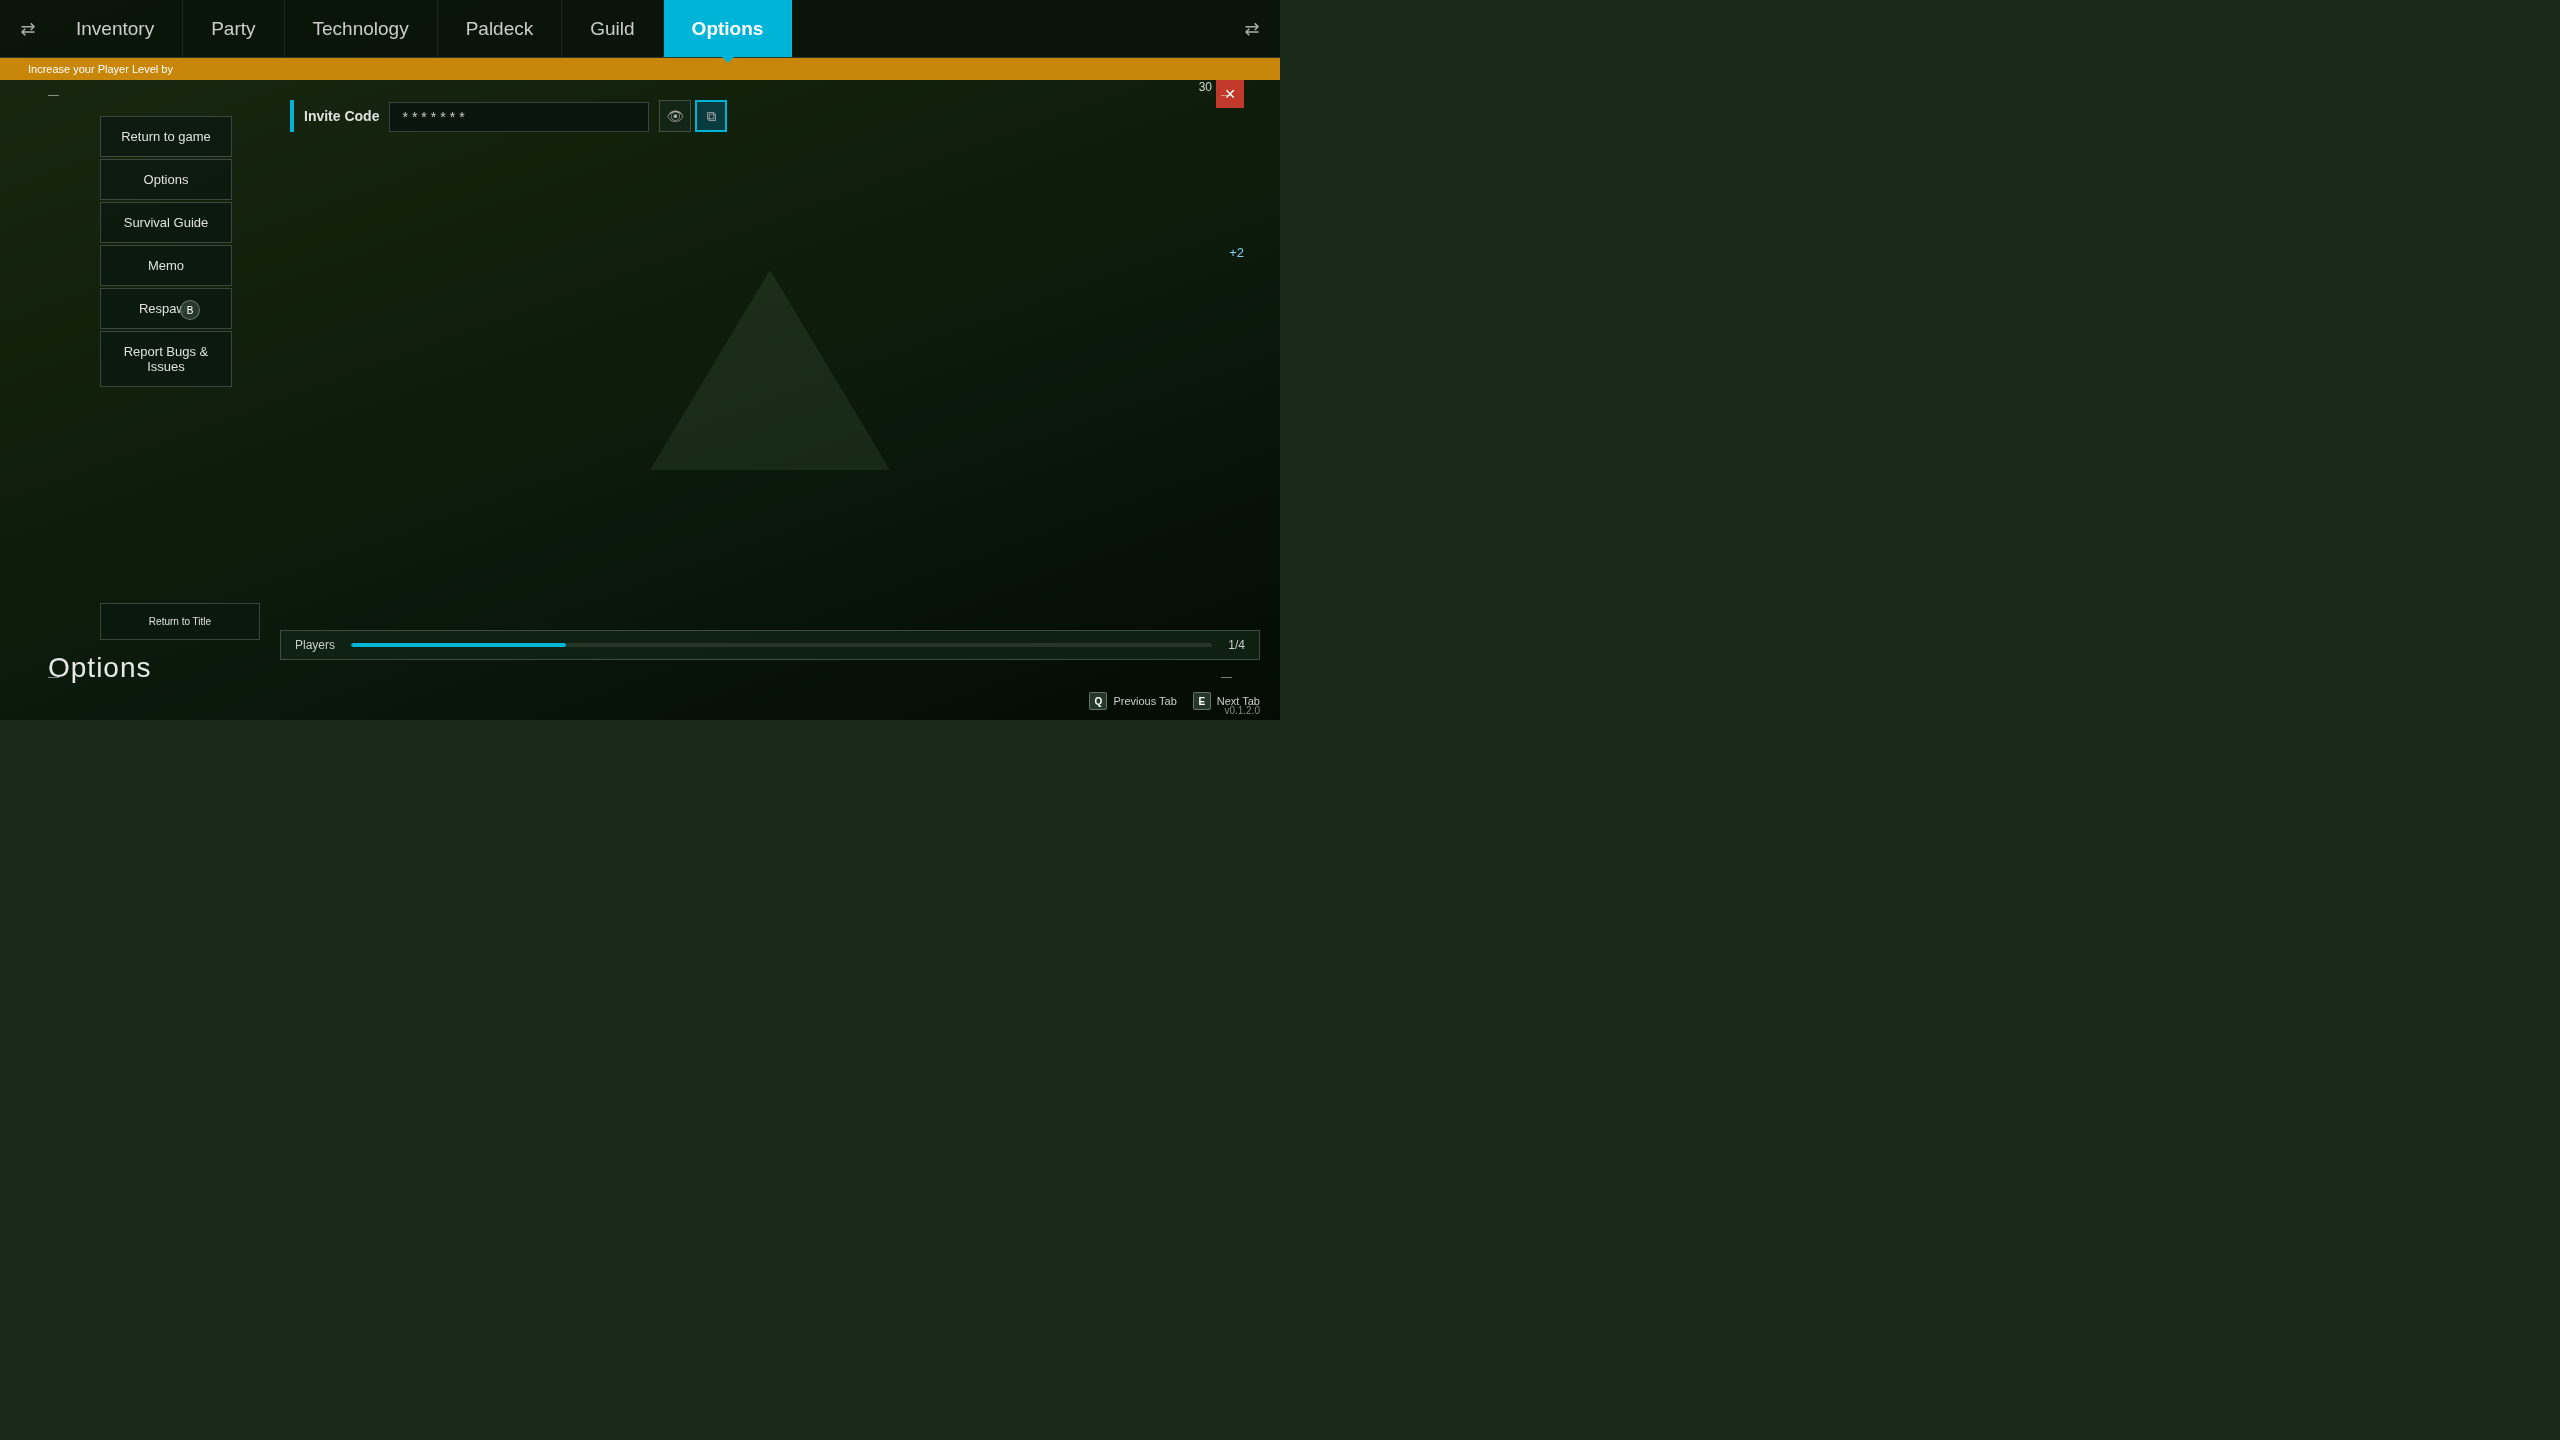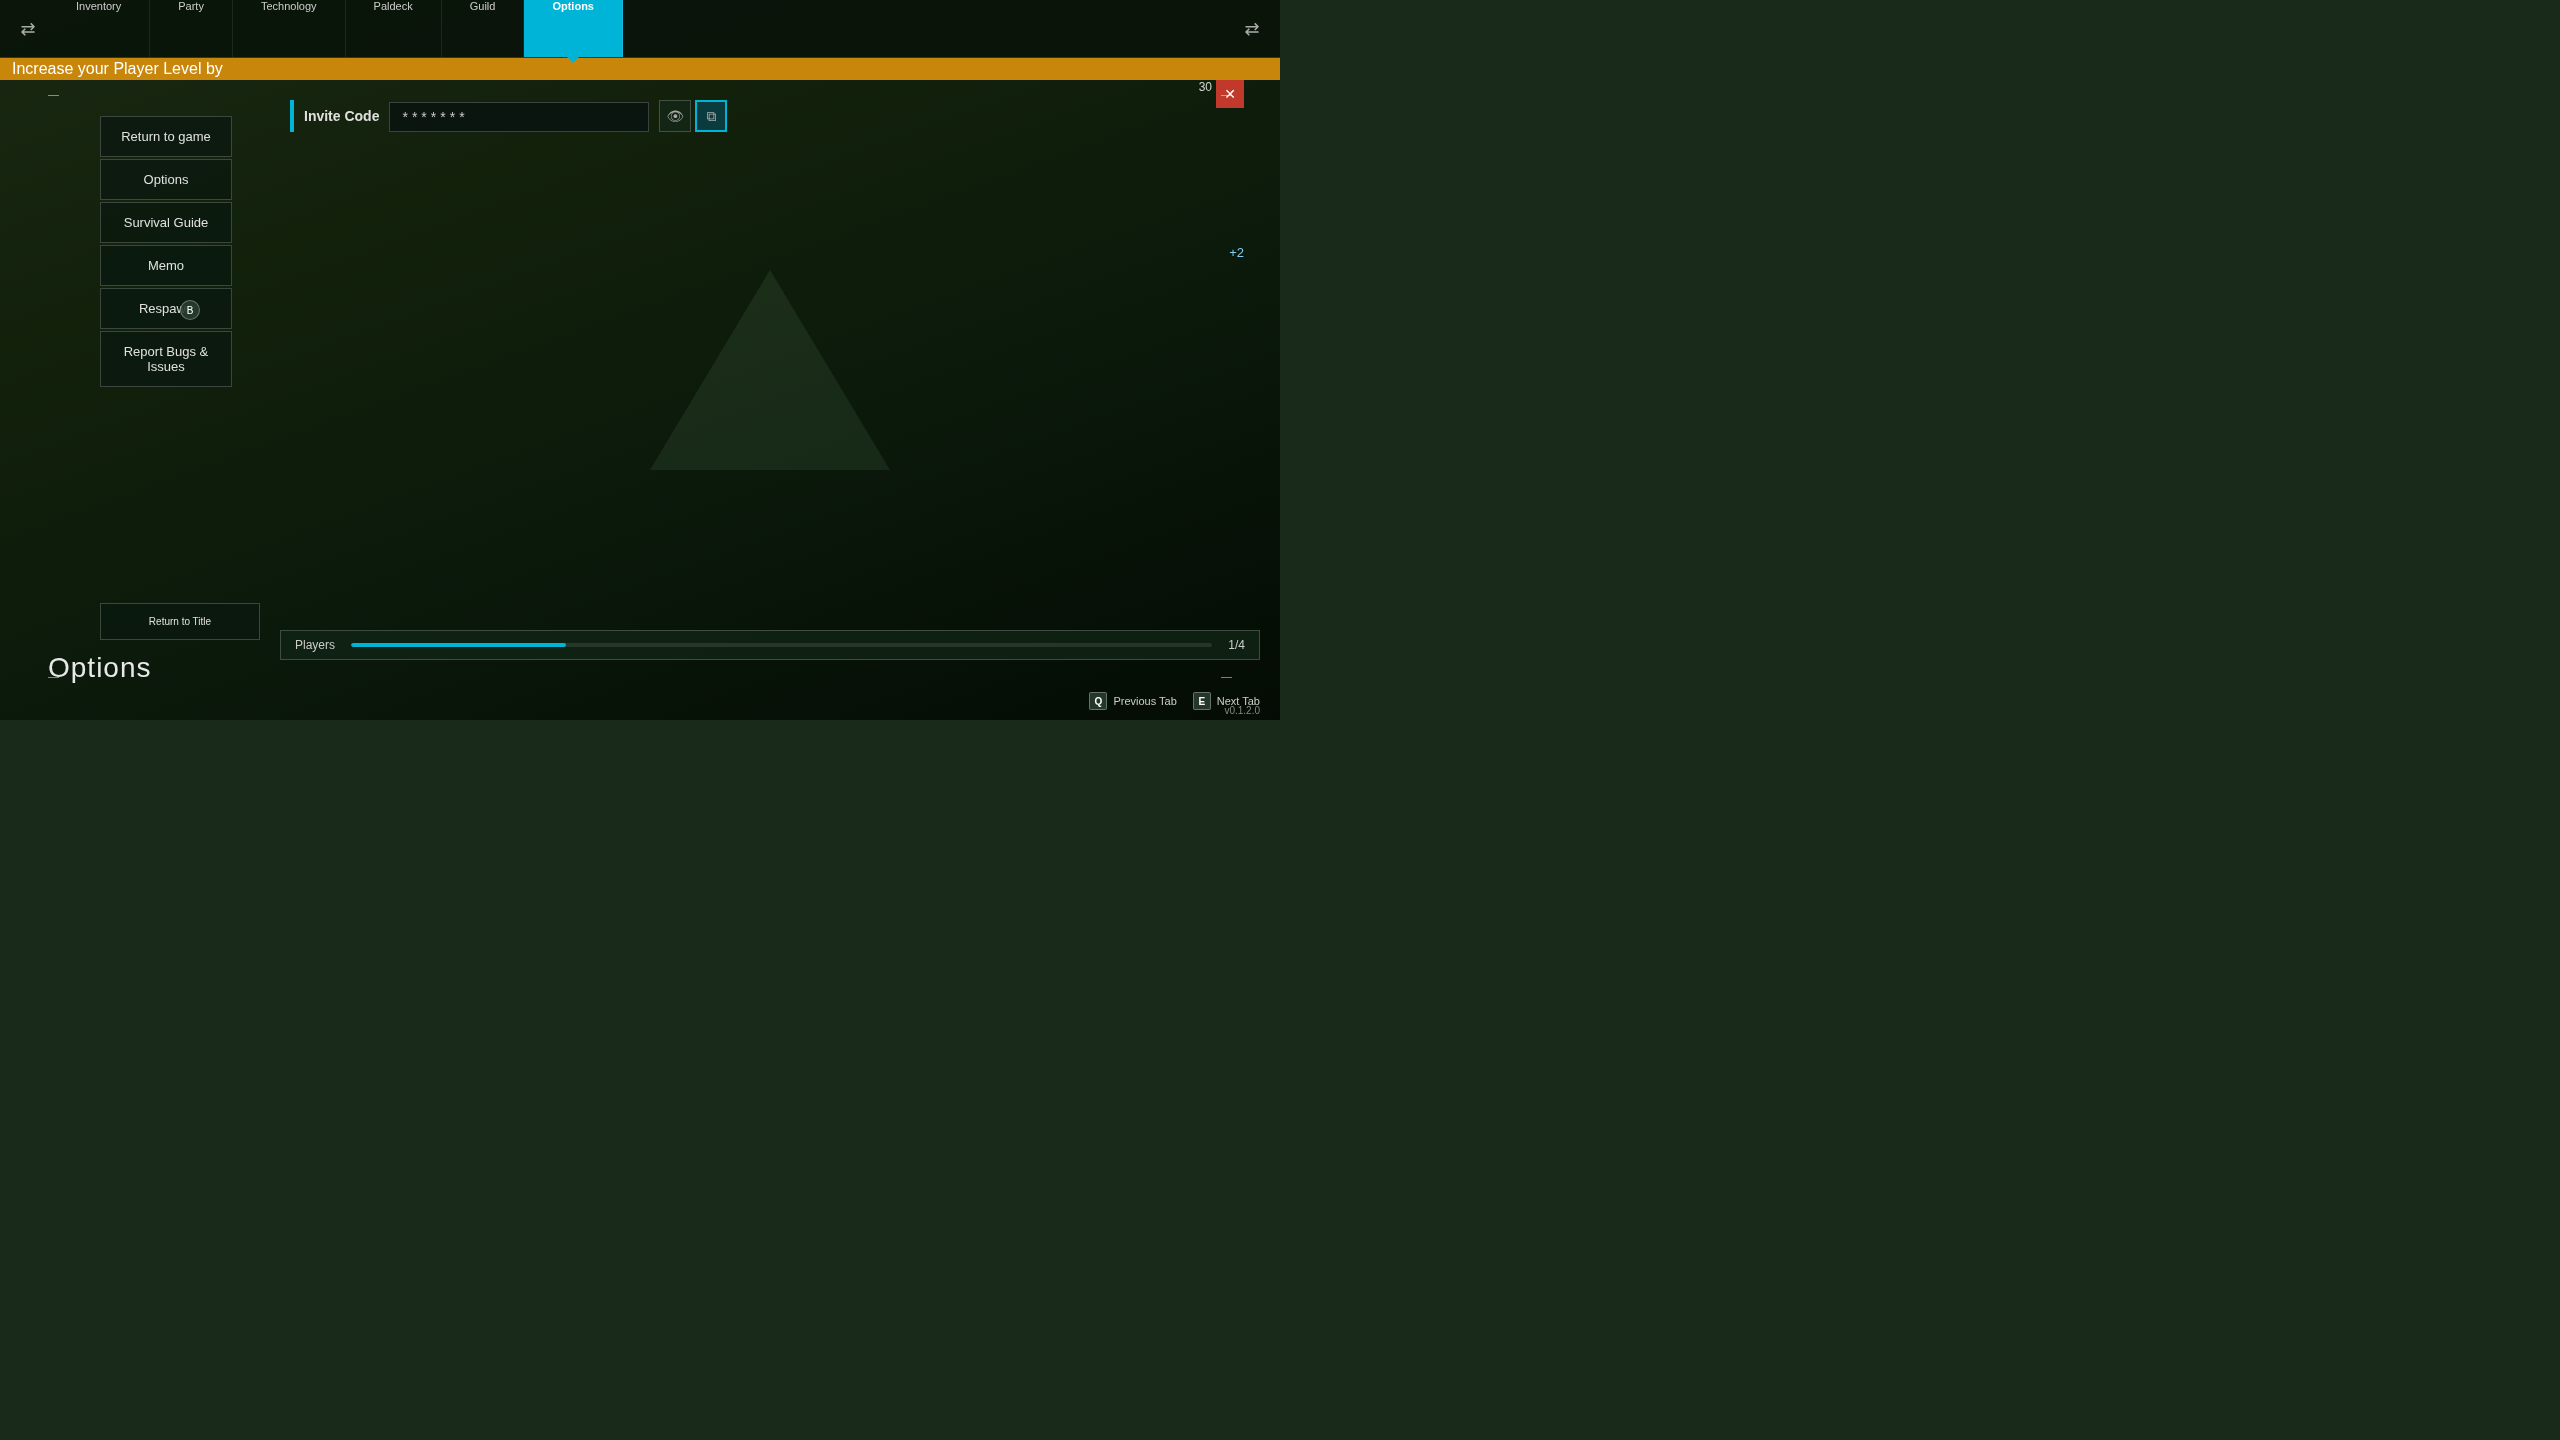--- a/index.html
+++ b/index.html
@@ -56,24 +56,24 @@
 
     .nav-tabs {
       display: flex;
       flex: 1;
       height: 100%;
       align-items: stretch;
     }
 
     .nav-tab {
       display: flex;
-      align-items: flex-start;
+      align-items: center;
       justify-content: center;
       padding: 0 28px;
-      font-size: 11px;
+      font-size: 19px;
       color: #ccc;
       cursor: pointer;
       position: relative;
       white-space: nowrap;
       border-right: 1px solid rgba(255,255,255,0.08);
     }
 
     .nav-tab.active {
       background: #00b4d8;
       color: #fff;
@@ -106,22 +106,22 @@
     
     .notif-bar {
       position: absolute;
       top: 58px;
       left: 0;
       right: 0;
       height: 22px;
       background: #c8860a;
       display: flex;
       align-items: center;
-      padding: 0 12px;
-      font-size: 16px;
+      padding: 0 28px;
+      font-size: 11px;
       color: #fff;
       z-index: 9;
     }
 
     
     .corner-tl {
       position: absolute;
       top: 88px;
       left: 48px;
       color: #fff;

